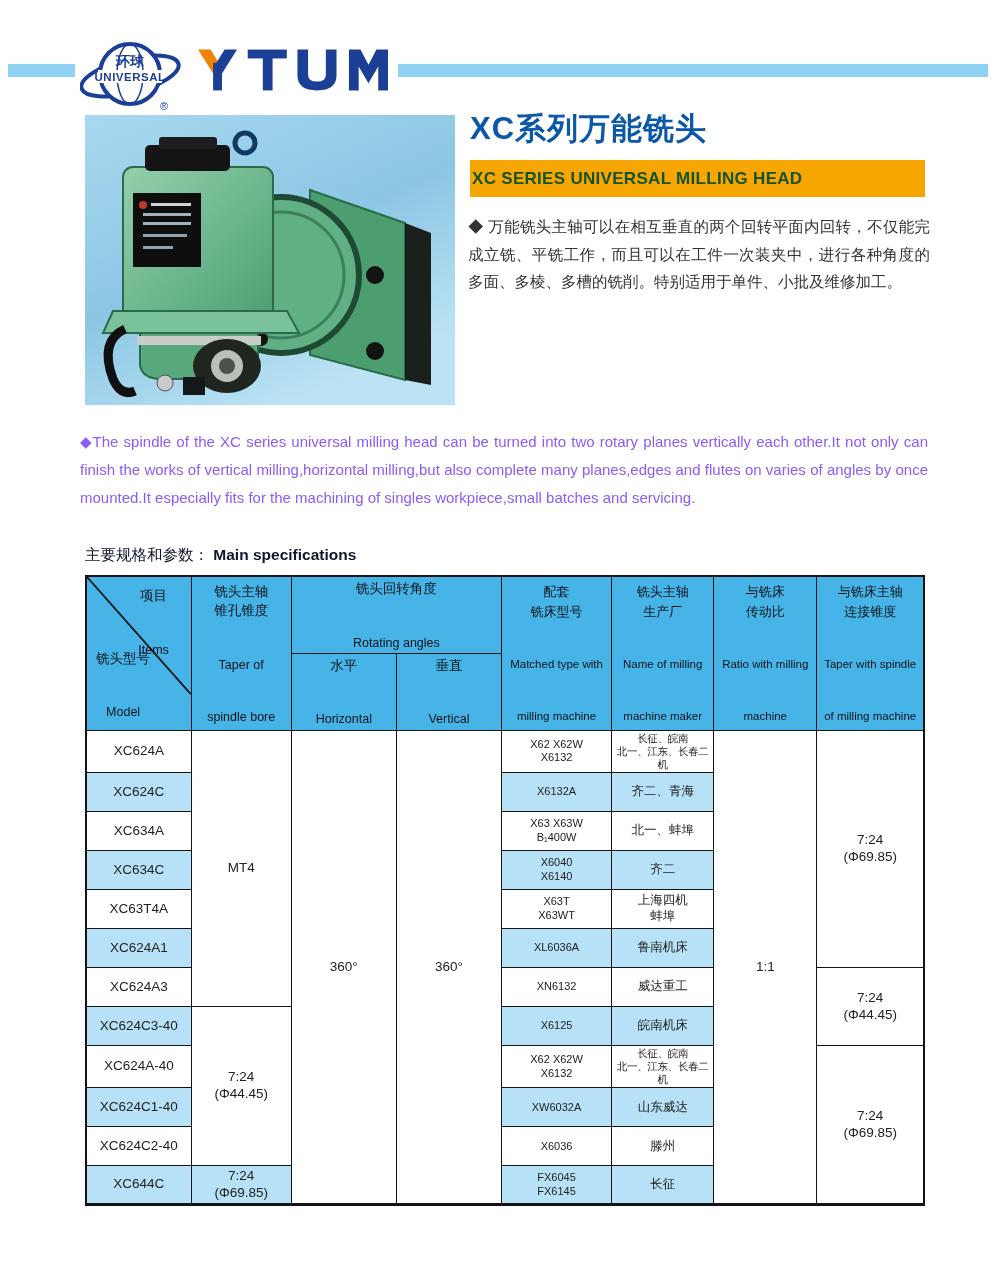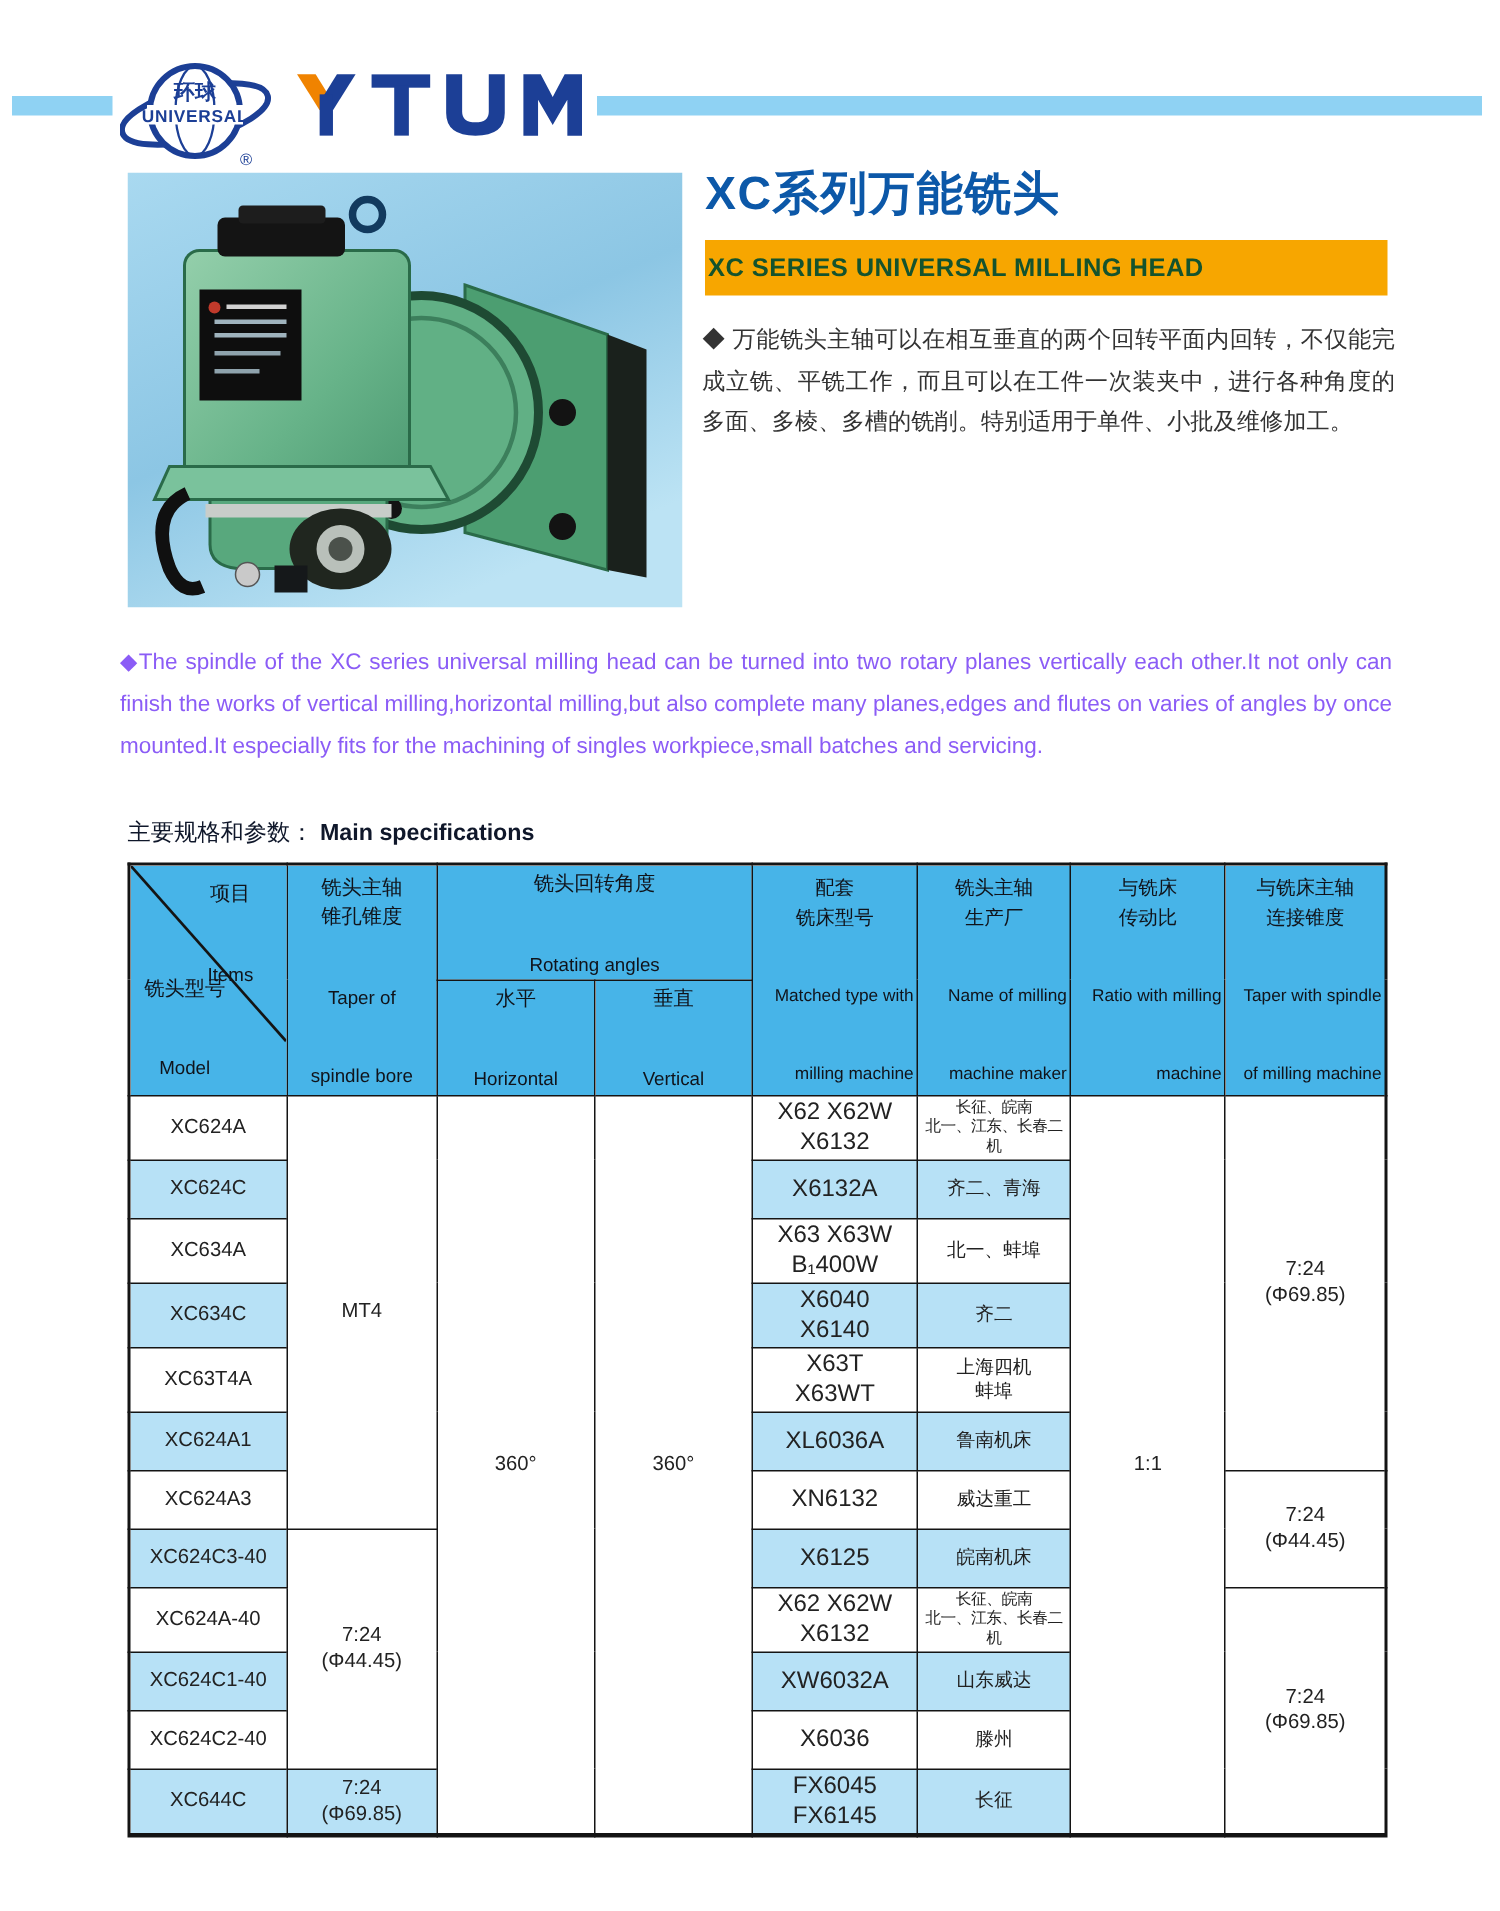--- a/index.html
+++ b/index.html
@@ -40,27 +40,27 @@
   .specs-heading b{font-weight:600;}
 
   
   #table-mount{position:absolute;left:85px;top:575px;}
   table.spec{border-collapse:collapse;table-layout:fixed;width:840px;border:2px solid var(--line);border-bottom:3px solid var(--line);}
   .spec th,.spec td{border:1px solid var(--line);text-align:center;vertical-align:middle;overflow:hidden;white-space:pre-line;}
   .spec thead th{background:var(--header-blue);font-weight:normal;padding:2px;}
   .h-cn{font-size:13.5px;line-height:1.45;color:#10131a;}
   .h-en{font-size:12.5px;line-height:1.3;color:#10131a;margin-top:36px;}
   th.sm .h-cn{font-size:13px;line-height:1.5;}
-  th.sm .h-en{font-size:11.5px;line-height:1.35;text-align:right;}
+  th.sm .h-en{font-size:11.5px;line-height:1.35;}
   .spec td{font-size:13.5px;line-height:1.25;color:#222;background:#fff;padding:1px 2px;}
   td.alt{background:var(--row-blue);}
   td.blue{background:var(--row-blue);}
   td.cell-maker{font-size:12.5px;}
   td.cell-maker.tight{font-size:10.5px;letter-spacing:-0.3px;}
-  td.cell-matched{font-size:16px;}
+  td.cell-matched{font-size:11px;}
 
   
   th.corner{position:relative;padding:0;}
   .corner-svg{position:absolute;left:0;top:0;width:100%;height:100%;}
   .corner-top{position:absolute;top:9px;right:7px;width:58%;text-align:center;}
   .corner-bottom{position:absolute;bottom:9px;left:4px;width:62%;text-align:center;}
 </style>
 </head>
 <body>
 

